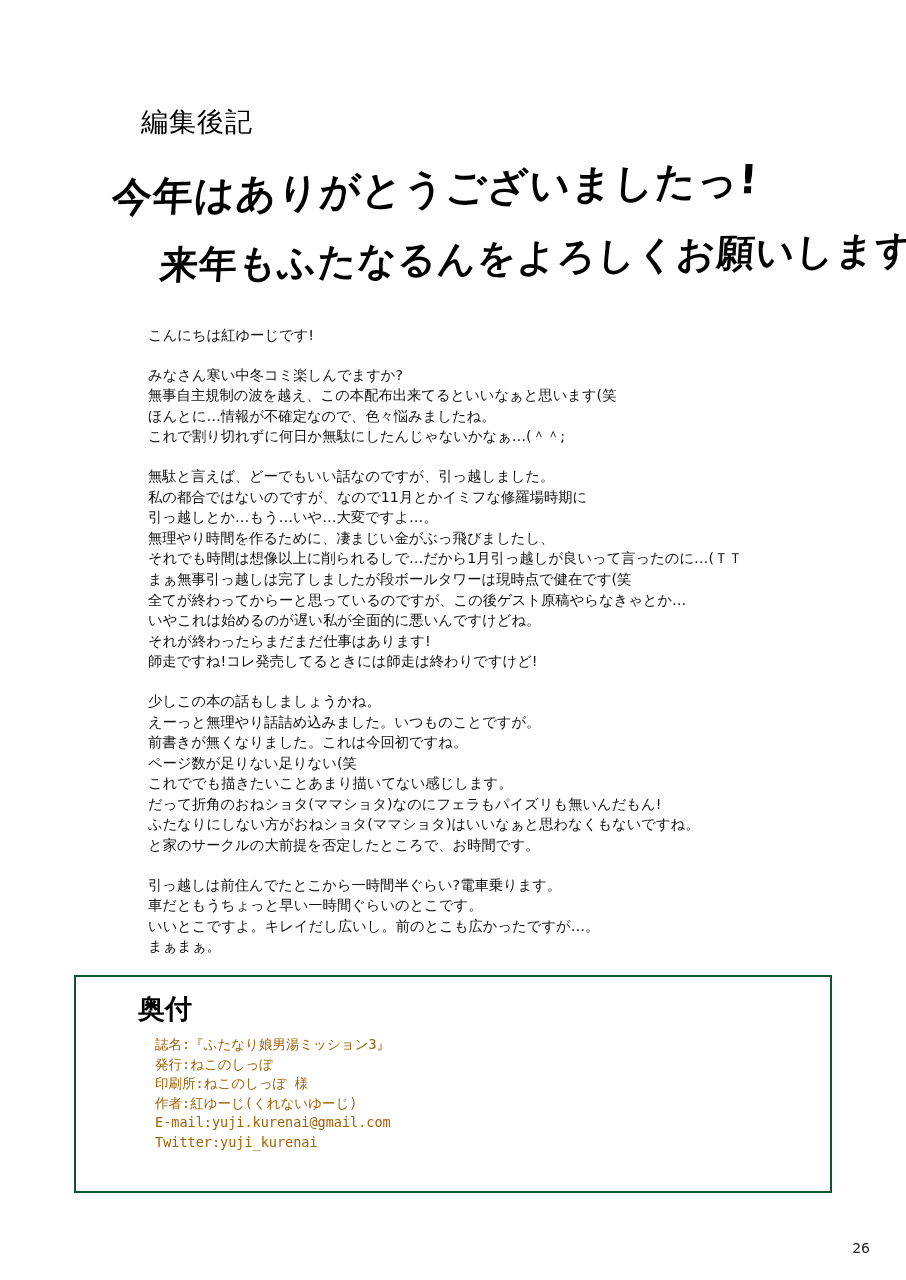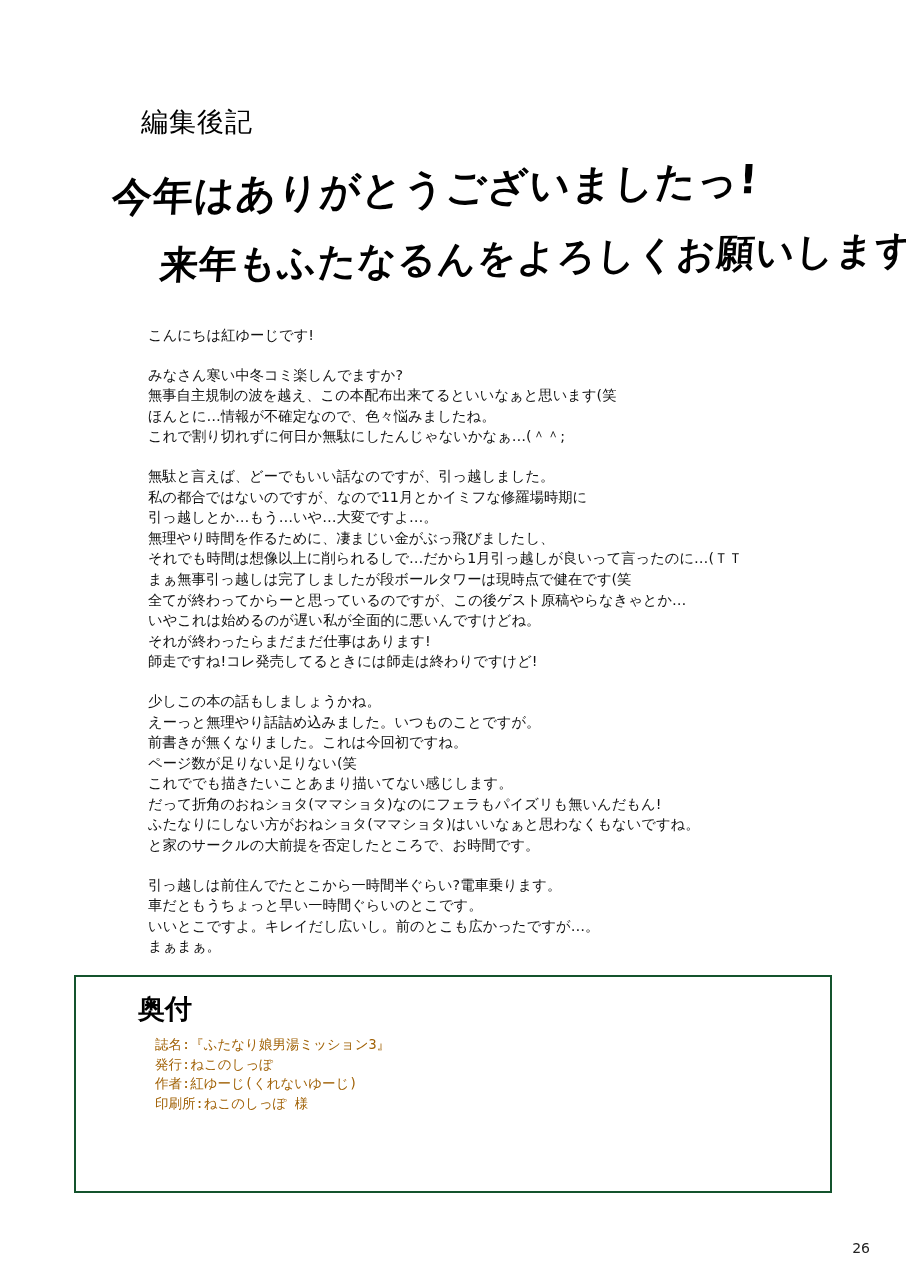--- a/index.html
+++ b/index.html
@@ -155,20 +155,22 @@
 お手に取っていただきありがとうございました。
 来年も引き続き頑張りますんで応援よろしくお願いいたします。
 それではよいお年を〜(＾＾</p>
   </div>
 
   <div id="colophon-box">
     <div id="colophon-title">奥付</div>
     <div id="colophon-lines">
       <div>誌名:『ふたなり娘男湯ミッション3』</div>
       <div>発行:ねこのしっぽ</div>
+      <div>印刷所:ねこのしっぽ 様</div>
       <div>作者:紅ゆーじ(くれないゆーじ)</div>
-      <div>印刷所:ねこのしっぽ 様</div>
+      <div>E-mail:yuji.kurenai@gmail.com</div>
+      <div>Twitter:yuji_kurenai</div>
     </div>
   </div>
 
   <div id="page-number">26</div>
 
 </div>
 
 </body></html>

